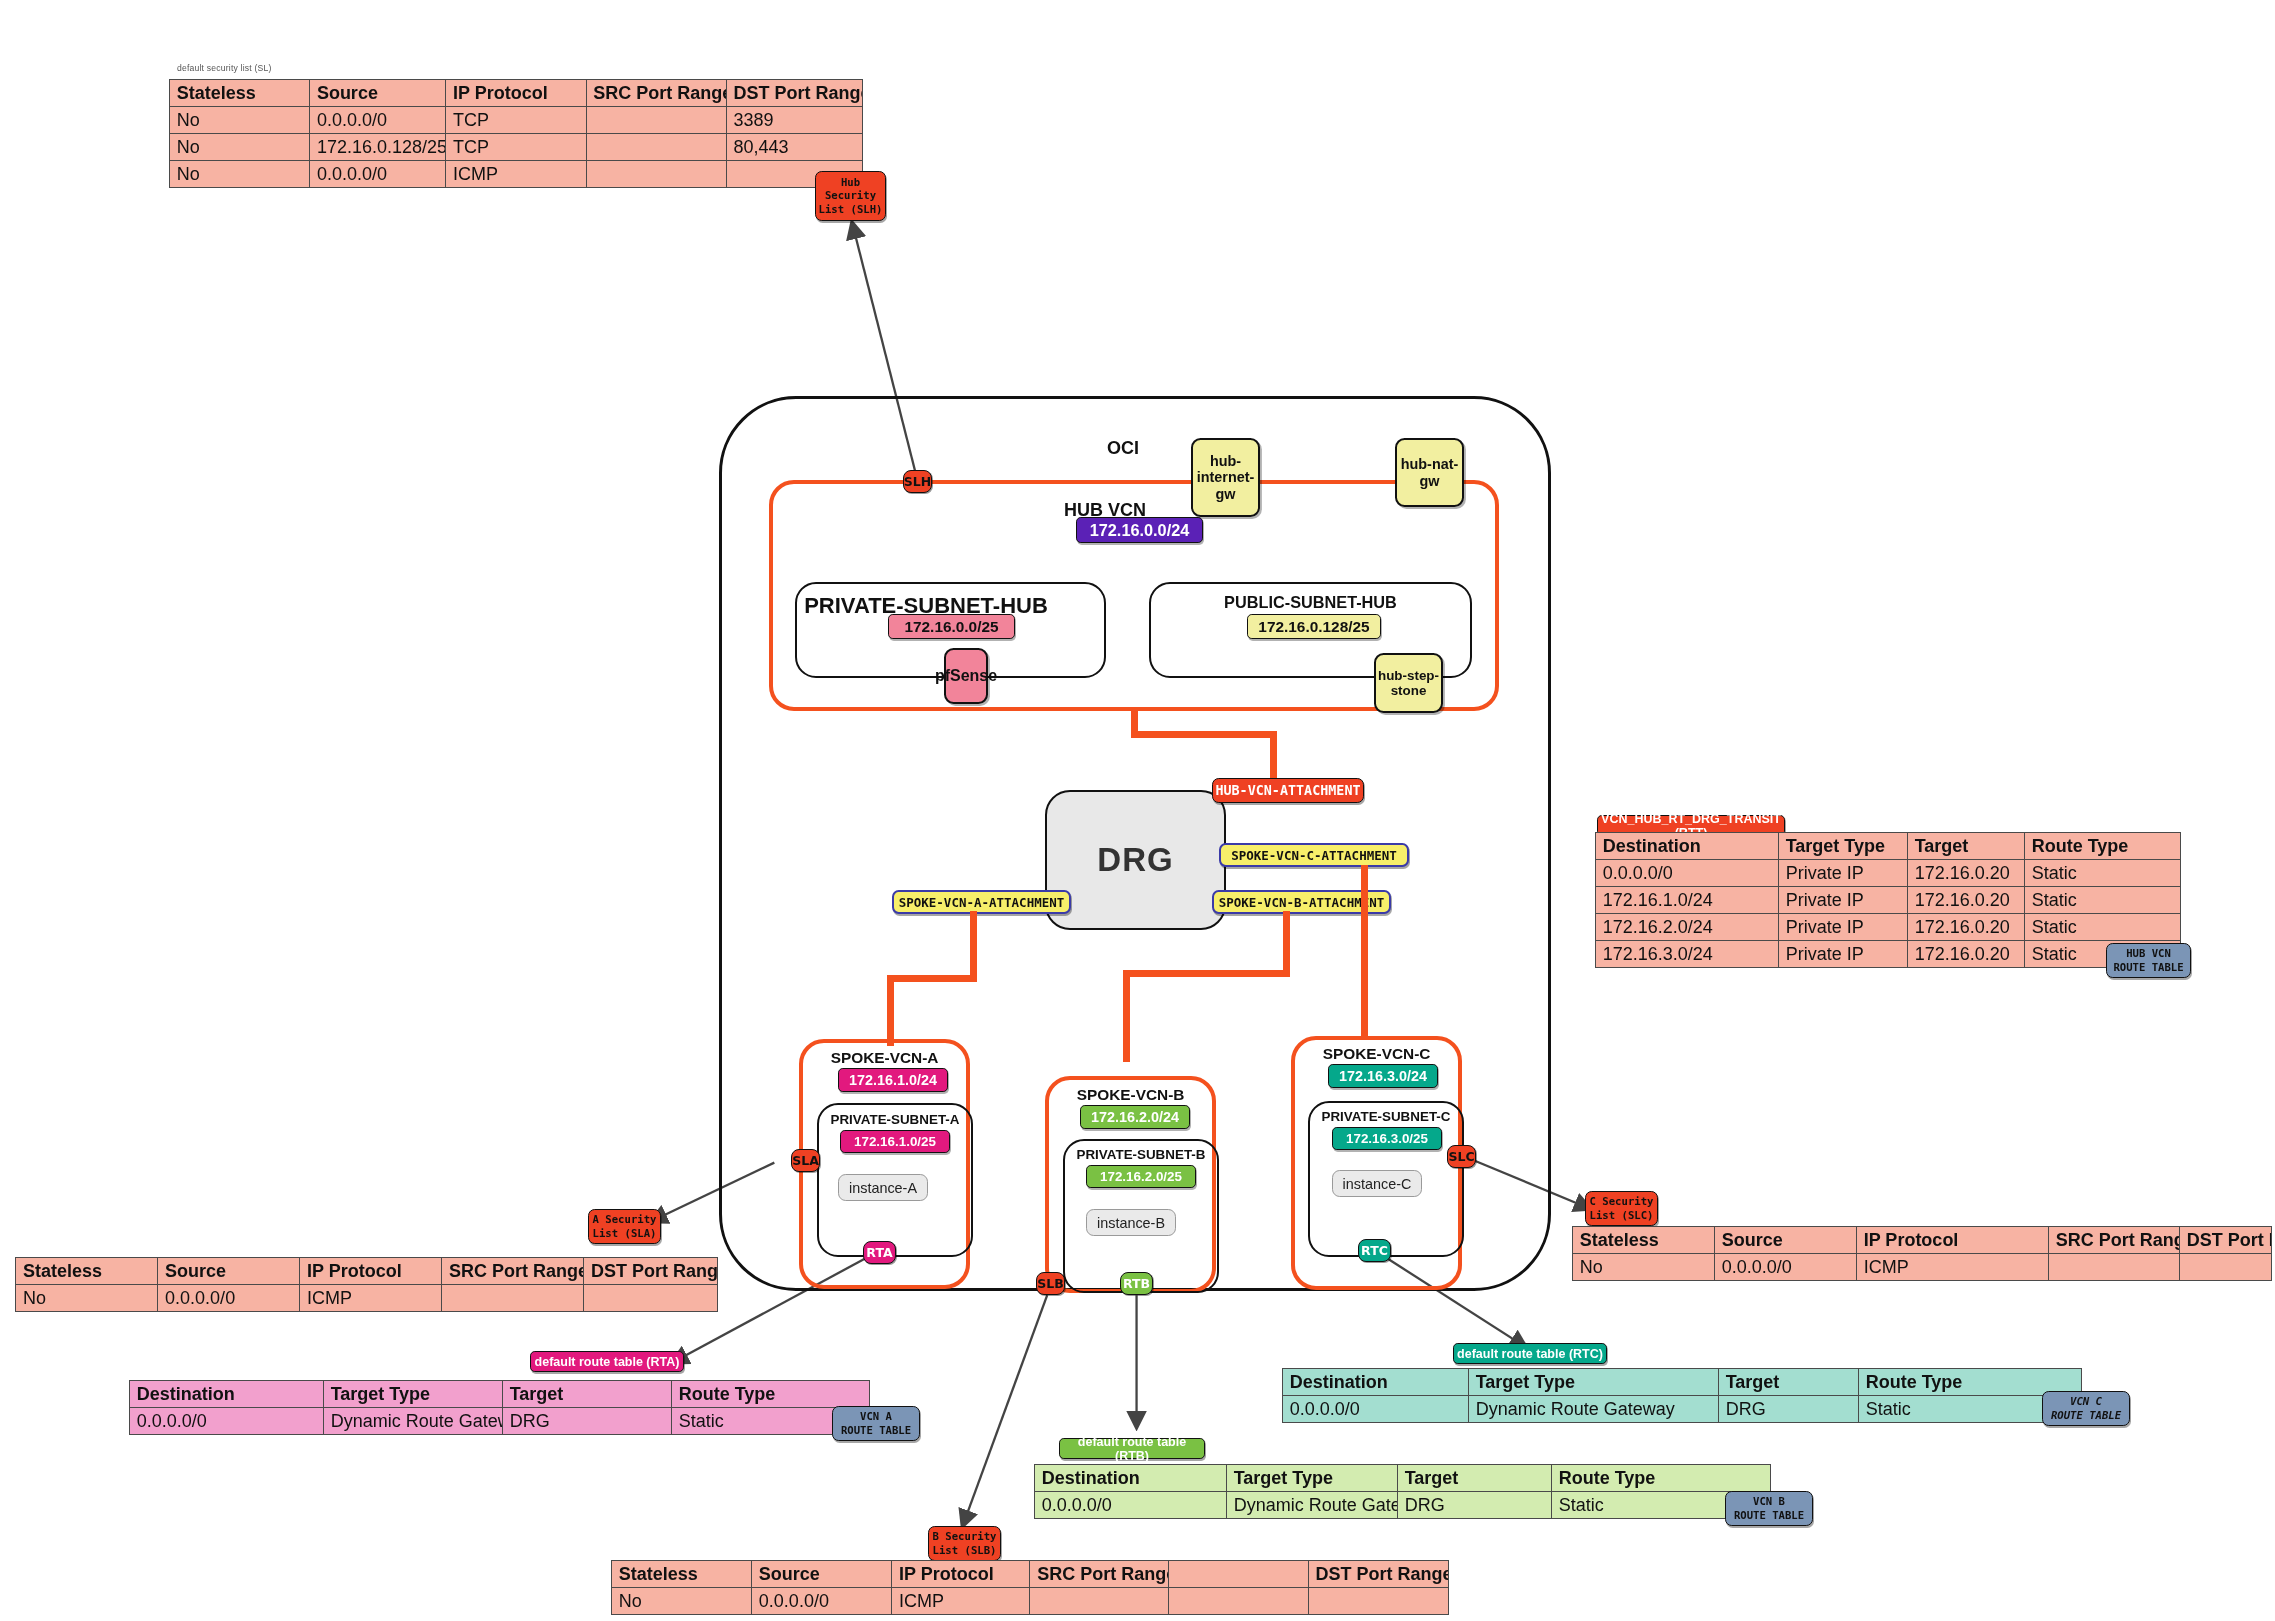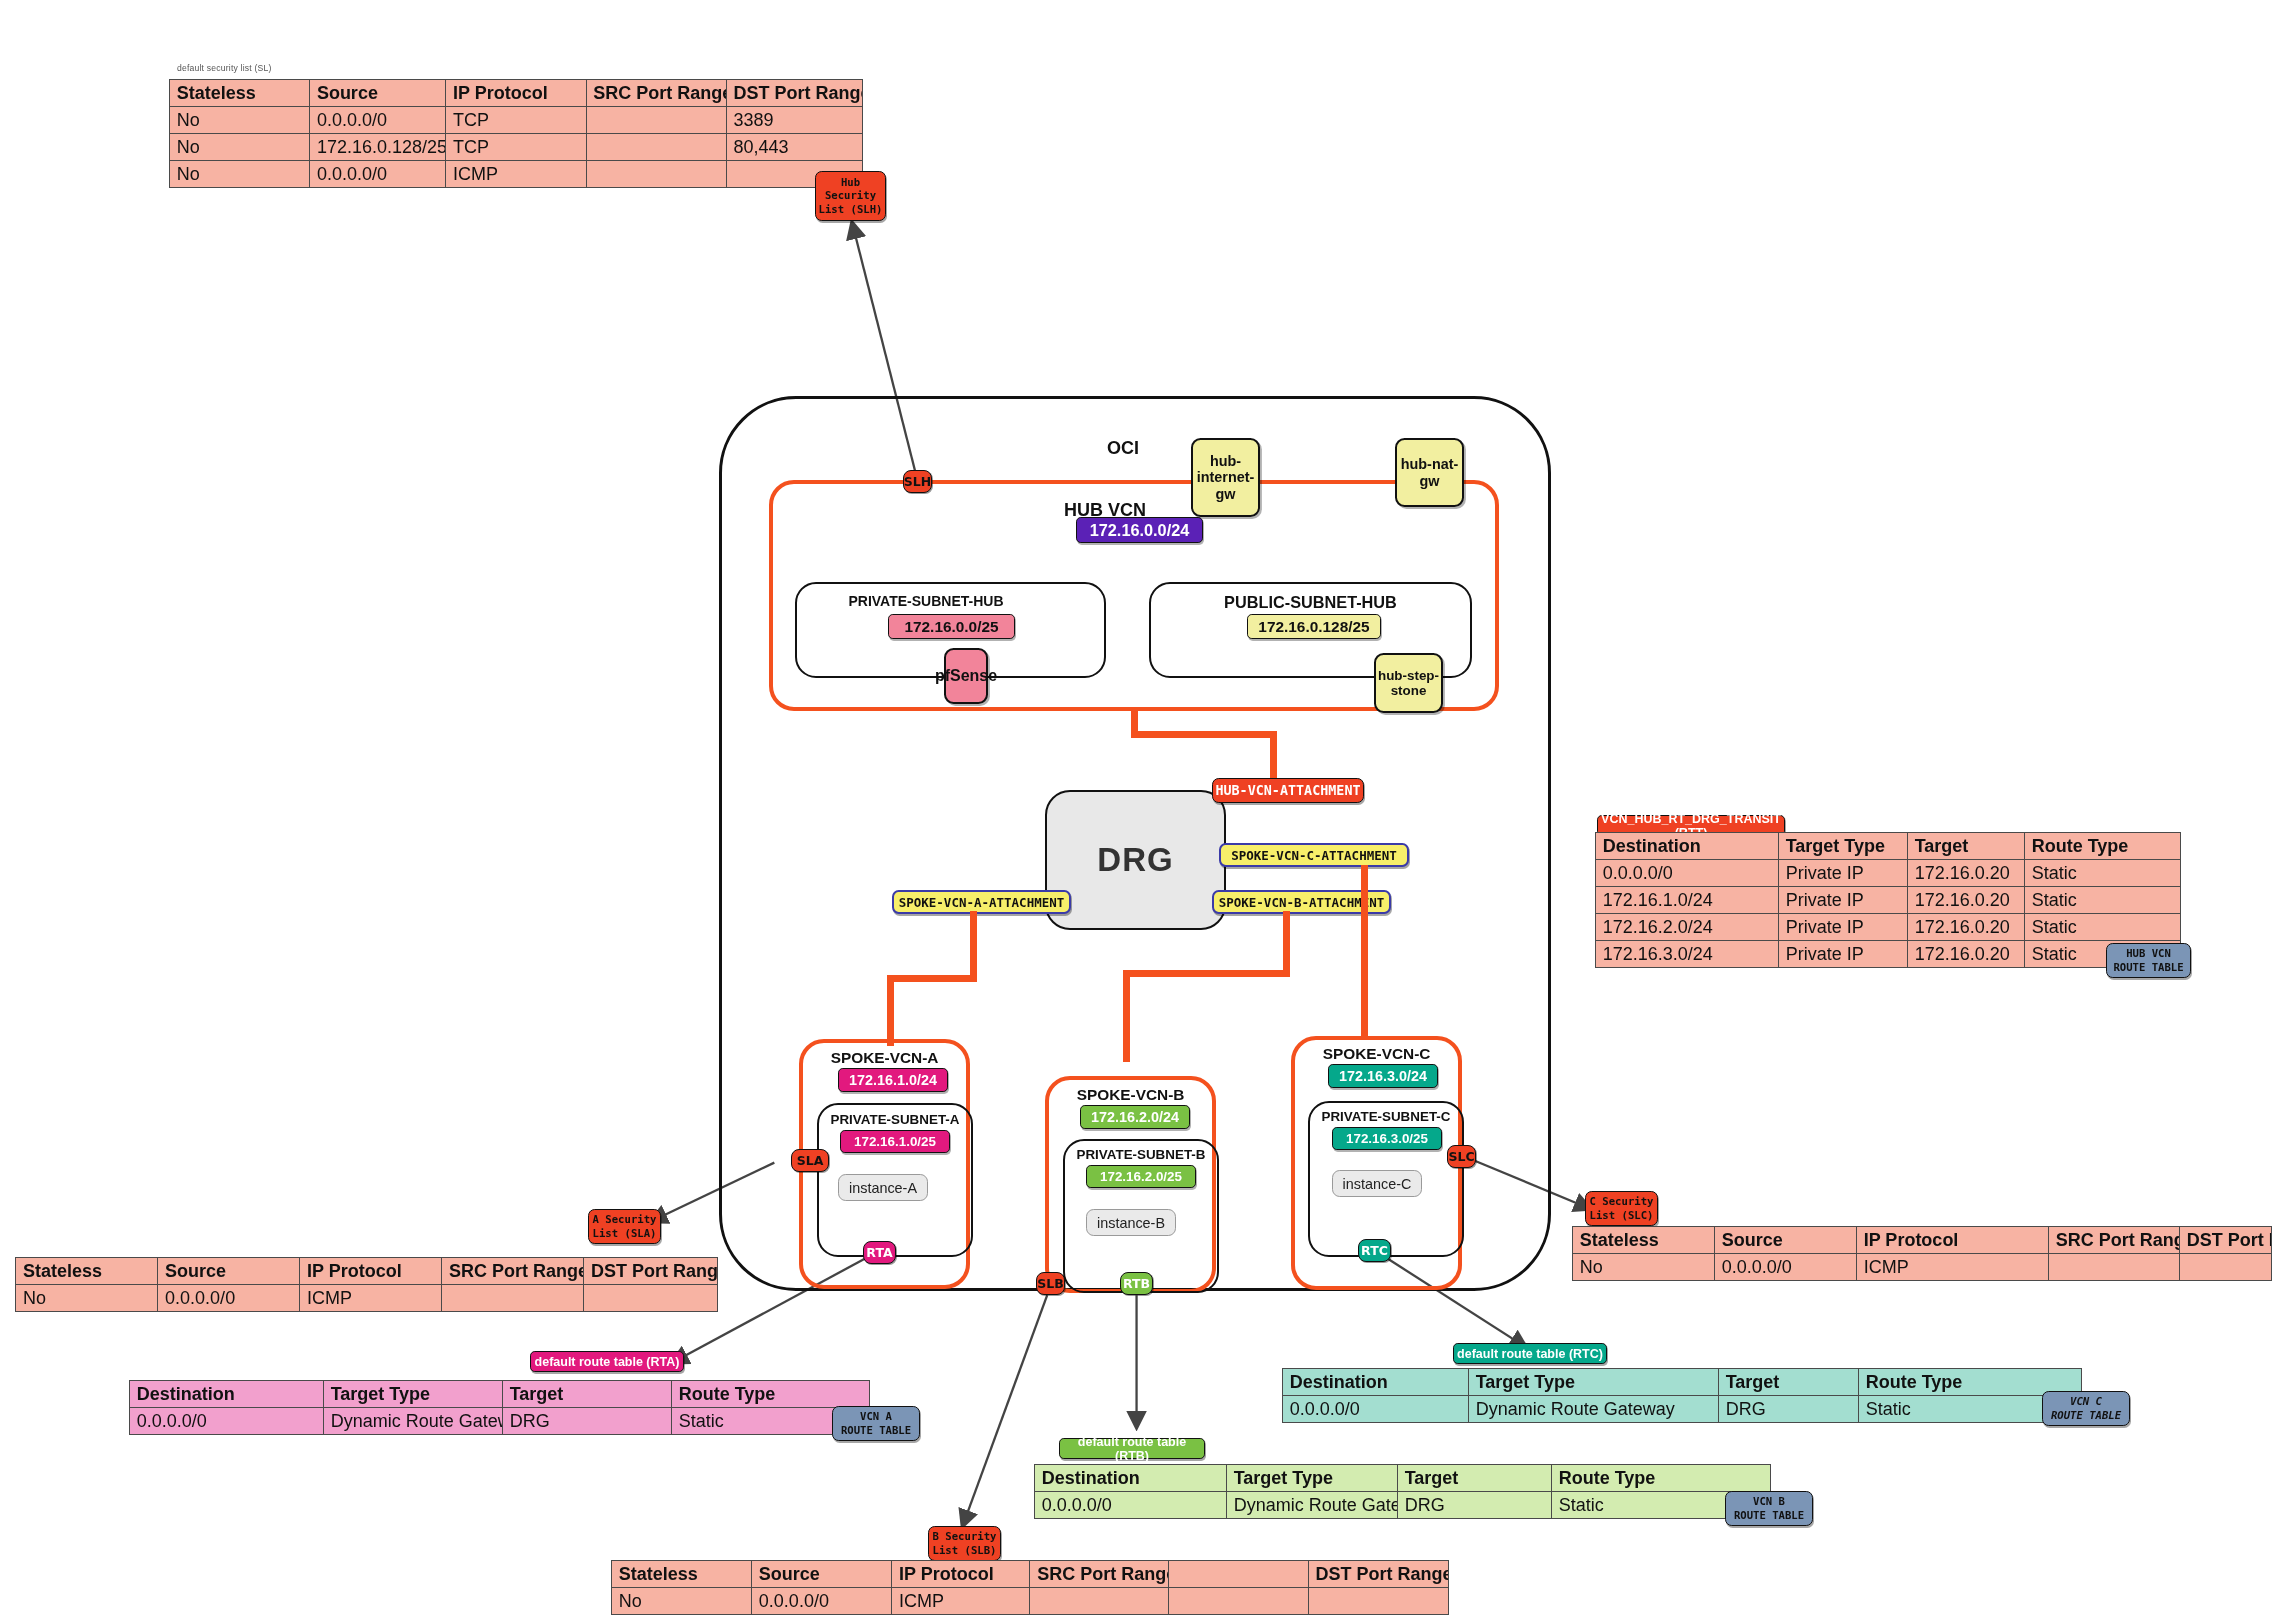--- a/index.html
+++ b/index.html
@@ -199,21 +199,21 @@
 
   <div class="box-title" style="left:1064px;top:500px;font-size:18px;">HUB VCN</div>
   <div class="cidr c-purple" style="left:1076px;top:517px;width:127px;height:26px;font-size:16.3px;">172.16.0.0/24</div>
 
   <div class="marker m-red" style="left:903px;top:470px;width:29px;height:23px;">SLH</div>
 
   <div class="node n-yellow" style="left:1191px;top:438px;width:69px;height:79px;font-size:14.4px;">hub-internet-gw</div>
   <div class="node n-yellow" style="left:1395px;top:438px;width:69px;height:69px;font-size:14.4px;">hub-nat-gw</div>
 
   <div class="abs subnet-box" style="left:795px;top:582px;width:311px;height:96px;"></div>
-  <div class="box-title" style="left:795px;top:593px;width:262px;font-size:14px;">PRIVATE-SUBNET-HUB</div>
+  <div class="box-title" style="left:795px;top:593px;width:262px;font-size:22px;">PRIVATE-SUBNET-HUB</div>
   <div class="cidr c-pinklite" style="left:888px;top:614px;width:127px;height:25px;font-size:15.4px;">172.16.0.0/25</div>
   <div class="node n-pink" style="left:924px;top:648px;width:44px;height:56px;font-size:16px;margin-left:20px;">pfSense</div>
 
   <div class="abs subnet-box" style="left:1149px;top:582px;width:323px;height:96px;"></div>
   <div class="box-title" style="left:1149px;top:593px;width:323px;font-size:16.3px;">PUBLIC-SUBNET-HUB</div>
   <div class="cidr c-yellow" style="left:1247px;top:614px;width:134px;height:25px;font-size:15.4px;">172.16.0.128/25</div>
   <div class="node n-yellow" style="left:1374px;top:653px;width:69px;height:60px;font-size:13.4px;">hub-step-stone</div>
 
   <div class="conn" style="left:1131px;top:711px;width:6.7px;height:27px;"></div>
   <div class="conn" style="left:1131px;top:731px;width:146px;height:6.7px;"></div>
@@ -238,21 +238,21 @@
 
   <div class="abs vcn-box" style="left:799px;top:1039px;width:171px;height:250px;"></div>
   <div class="box-title" style="left:799px;top:1049px;width:171px;font-size:15.4px;">SPOKE-VCN-A</div>
   <div class="cidr c-magenta" style="left:838px;top:1068px;width:110px;height:24px;font-size:14.4px;">172.16.1.0/24</div>
 
   <div class="abs subnet-box" style="left:817px;top:1103px;width:156px;height:154px;"></div>
   <div class="box-title" style="left:817px;top:1112px;width:156px;font-size:13.4px;">PRIVATE-SUBNET-A</div>
   <div class="cidr c-magenta" style="left:840px;top:1130px;width:110px;height:23px;font-size:13.4px;">172.16.1.0/25</div>
   <div class="instance" style="left:838px;top:1174px;width:90px;height:27px;">instance-A</div>
 
-  <div class="marker m-red" style="left:791px;top:1149px;width:38px;height:23px;">SLA</div>
+  <div class="marker m-red" style="left:791px;top:1149px;width:29px;height:23px;">SLA</div>
   <div class="marker m-pink" style="left:863px;top:1241px;width:33px;height:23px;">RTA</div>
 
   <div class="abs vcn-box" style="left:1045px;top:1076px;width:171px;height:217px;"></div>
   <div class="box-title" style="left:1045px;top:1086px;width:171px;font-size:15.4px;">SPOKE-VCN-B</div>
   <div class="cidr c-green" style="left:1080px;top:1105px;width:110px;height:24px;font-size:14.4px;">172.16.2.0/24</div>
 
   <div class="abs subnet-box" style="left:1063px;top:1139px;width:156px;height:154px;"></div>
   <div class="box-title" style="left:1063px;top:1147px;width:156px;font-size:13.4px;">PRIVATE-SUBNET-B</div>
   <div class="cidr c-green" style="left:1086px;top:1165px;width:110px;height:23px;font-size:13.4px;">172.16.2.0/25</div>
   <div class="instance" style="left:1086px;top:1209px;width:90px;height:27px;">instance-B</div>

